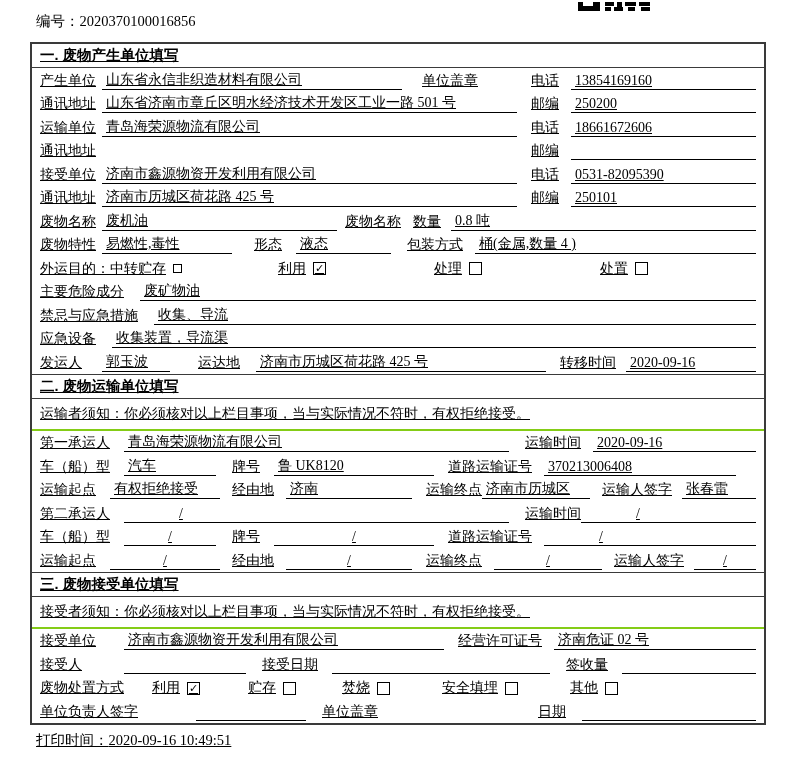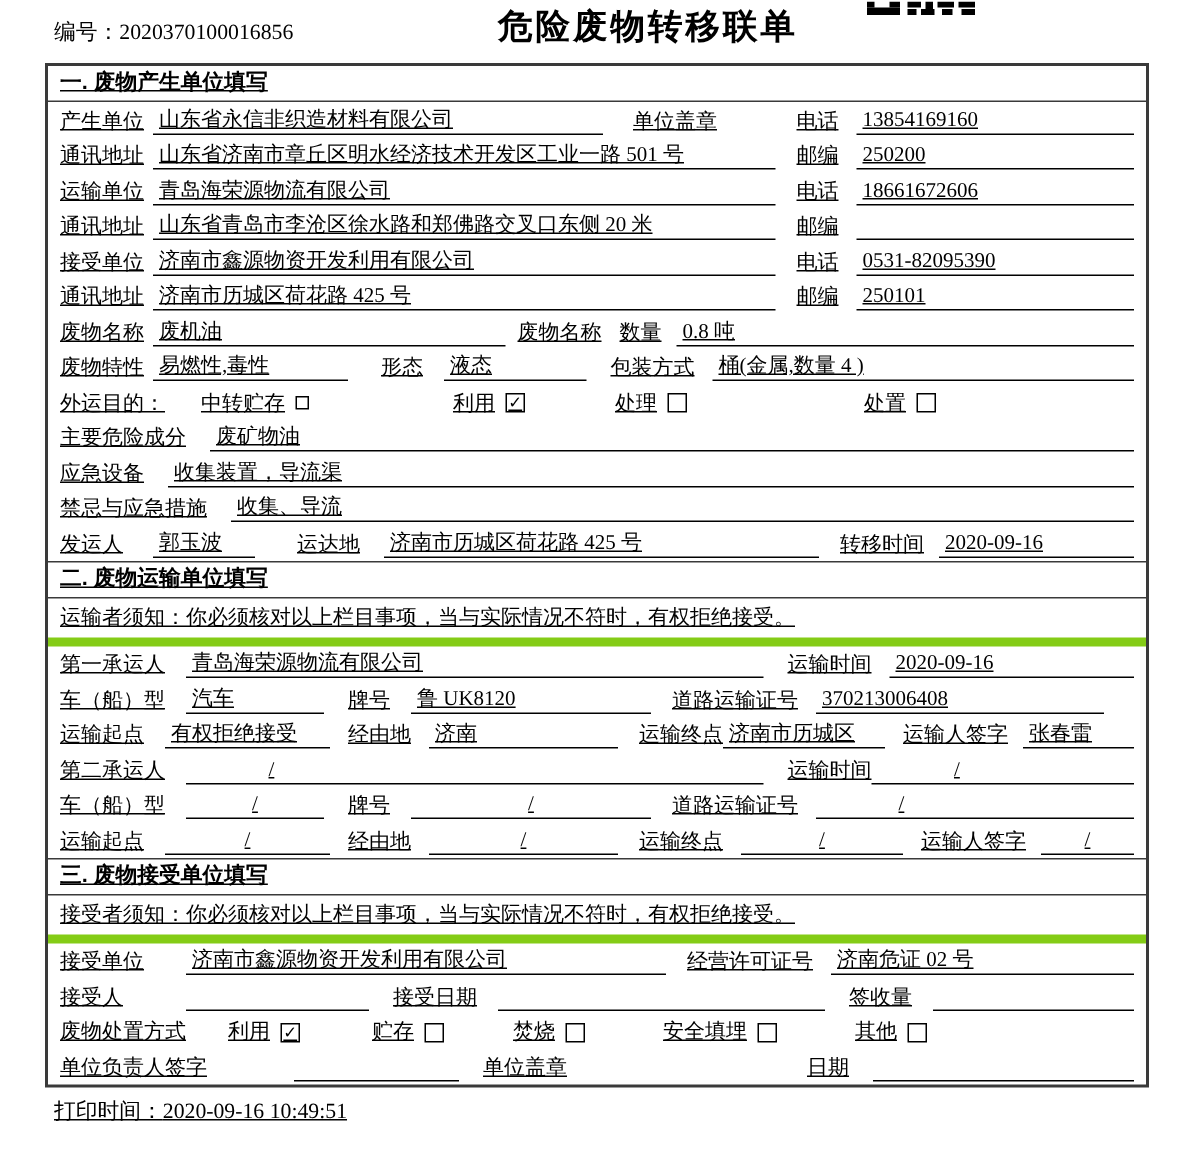--- a/index.html
+++ b/index.html
@@ -17,21 +17,21 @@
     font-family:"Liberation Sans","DejaVu Sans",sans-serif; letter-spacing:2px; white-space:nowrap;
   }
   .qr { position:absolute; left:548px; top:0; }
   
   .box { border:2px solid #3a3a3a; width:736px; }
   .sec-h {
     font-weight:bold; font-family:"Liberation Sans","DejaVu Sans",sans-serif;
     font-size:14.5px; padding:3px 8px 4px 8px; border-bottom:1px solid #3a3a3a; line-height:16px;
   }
   .sec-h.mid { border-top:1px solid #3a3a3a; }
-  .note { border-bottom:6px solid #84cc16; height:32px; display:flex; align-items:center; padding:0 8px; white-space:nowrap; }
+  .note { border-bottom:2px solid #84cc16; height:32px; display:flex; align-items:center; padding:0 8px; white-space:nowrap; }
   .row { display:flex; align-items:flex-end; height:23.5px; padding:0 8px 2px 8px; }
   .lbl { white-space:nowrap; flex-shrink:0;margin-top:11px; }
   .u { border-bottom:1px solid #000; padding:0 4px; white-space:nowrap; min-height:17px; flex-shrink:0; overflow:hidden; }
   .grow { flex:1 1 auto; min-width:0; }
   .lft { display:flex; flex:1 1 auto; align-items:flex-end; min-width:0; }
   .rgt { display:flex; width:225px; flex-shrink:0; align-items:flex-end; }
   .rgt .lbl { width:40px; }
   .cb {
     display:inline-block; width:13px; height:13px; border:1px solid #000; margin-left:7px;
     text-align:center; line-height:12px; font-size:11px; vertical-align:-1px; flex-shrink:0;
@@ -45,21 +45,20 @@
 </style>
 </head>
 <body>
 
 <div class="page">
 
   <div class="hdr">
     <div class="doc-no">
       <span>编号：</span><span>2020370100016856</span>
     </div>
-    <div class="doc-title">危险废物转移联单</div>
     <div class="qr">
       <svg width="72" height="10" viewBox="0 0 72 10" fill="#000">
         <rect x="0" y="0" width="5" height="4"></rect>
           <rect x="15" y="0" width="7" height="4"></rect>
           <rect x="0" y="4" width="22" height="5"></rect>
         <rect x="27" y="0" width="9" height="4"></rect>
           <rect x="39" y="0" width="5" height="9"></rect>
           <rect x="47" y="0" width="11" height="4"></rect>
           <rect x="61" y="0" width="11" height="4"></rect>
         <rect x="27" y="5" width="6" height="4"></rect>
@@ -104,21 +103,20 @@
       </div>
       <div class="rgt">
         <span class="lbl">电话</span>
         <span class="u grow">18661672606</span>
       </div>
     </div>
 
     <div class="row">
       <div class="lft">
         <span class="lbl" style="width:62px">通讯地址</span>
-        <span class="u grow" style="margin-right:14px">山东省青岛市李沧区徐水路和郑佛路交叉口东侧 20 米</span>
       </div>
       <div class="rgt">
         <span class="lbl">邮编</span>
         <span class="u grow"></span>
       </div>
     </div>
 
     <div class="row">
       <div class="lft">
         <span class="lbl" style="width:62px">接受单位</span>
@@ -153,51 +151,51 @@
       <span class="lbl" style="width:62px">废物特性</span>
       <span class="u" style="width:130px">易燃性,毒性</span>
       <span class="lbl" style="margin-left:22px">形态</span>
       <span class="u" style="width:95px;margin-left:14px">液态</span>
       <span class="lbl" style="margin-left:16px">包装方式</span>
       <span class="u grow" style="margin-left:12px">桶(金属,数量 4 )</span>
     </div>
 
     <div class="row">
       <span class="lbl">外运目的：</span>
-      <span class="opt" style="margin-left:24px">
+      <span class="opt" style="margin-left:0">
         <span>中转贮存</span>
         <span class="cb sm"></span>
       </span>
       <span class="opt" style="margin-left:96px">
         <span>利用</span>
         <span class="cb">✓</span>
       </span>
-      <span class="opt" style="margin-left:60px">
+      <span class="opt" style="margin-left:108px">
         <span>处理</span>
         <span class="cb"></span>
       </span>
       <span class="opt" style="margin-left:118px">
         <span>处置</span>
         <span class="cb"></span>
       </span>
     </div>
 
     <div class="row">
       <span class="lbl" style="width:100px">主要危险成分</span>
       <span class="u grow">废矿物油</span>
     </div>
 
     <div class="row">
+      <span class="lbl" style="width:114px">禁忌与应急措施</span>
+      <span class="u grow">收集、导流</span>
+    </div>
+
+    <div class="row">
       <span class="lbl" style="width:72px">应急设备</span>
       <span class="u grow">收集装置，导流渠</span>
-    </div>
-
-    <div class="row">
-      <span class="lbl" style="width:114px">禁忌与应急措施</span>
-      <span class="u grow">收集、导流</span>
     </div>
 
     <div class="row">
       <span class="lbl" style="width:62px">发运人</span>
       <span class="u" style="width:68px">郭玉波</span>
       <span class="lbl" style="margin-left:28px">运达地</span>
       <span class="u" style="width:290px;margin-left:16px">济南市历城区荷花路 425 号</span>
       <span class="lbl" style="margin-left:14px">转移时间</span>
       <span class="u grow" style="margin-left:10px">2020-09-16</span>
     </div>

